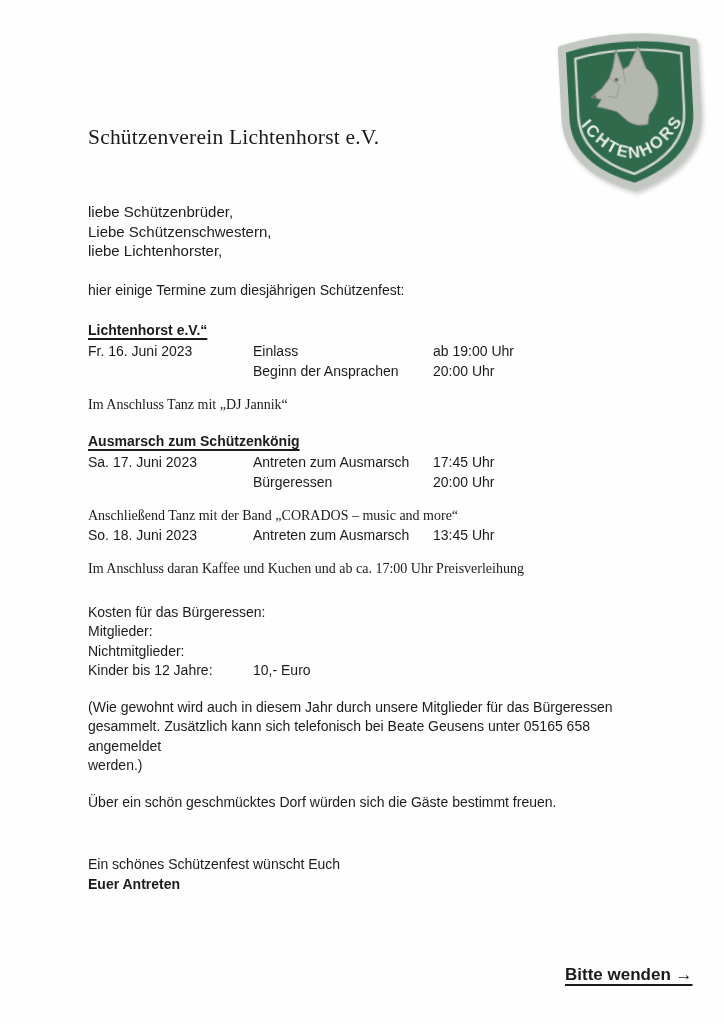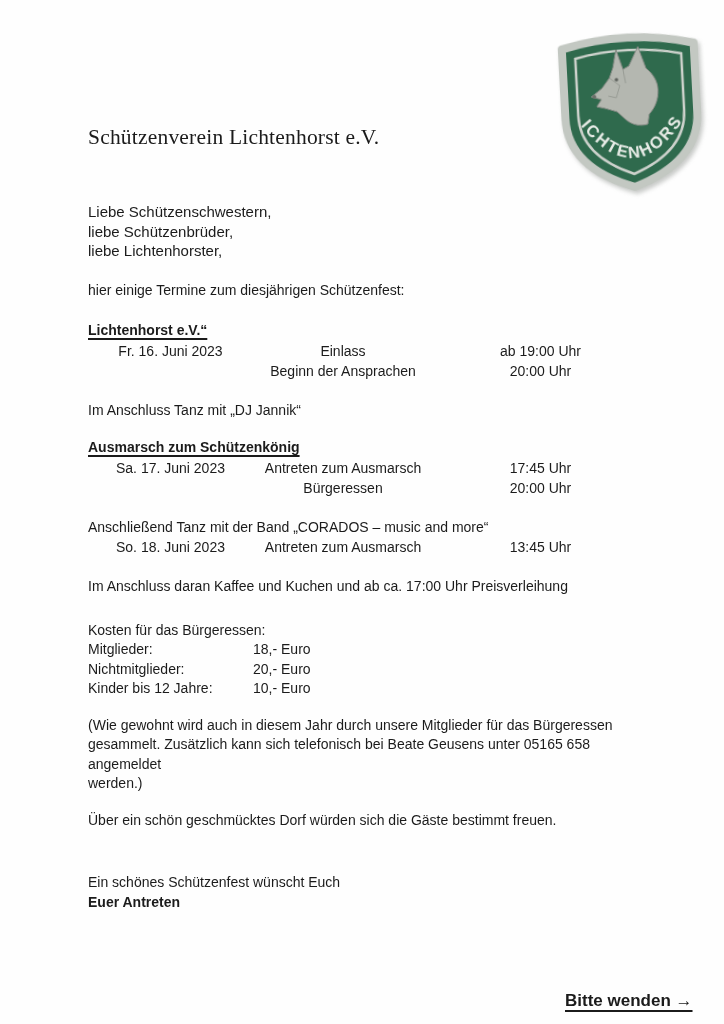--- a/index.html
+++ b/index.html
@@ -25,29 +25,29 @@
     position:absolute;left:88px;top:202px;width:560px;
     font-size:14px;line-height:19.5px;
   }
   .greeting{font-size:15px;line-height:19.5px;}
   .intro{margin-top:20px;}
   .ev-title{
     margin-top:15px;font-weight:700;line-height:22px;
     text-decoration:underline;text-decoration-thickness:1.5px;text-underline-offset:3px;
   }
   .event-first .ev-title{margin-top:19px;}
-  .srow{display:grid;grid-template-columns:165px 180px auto;line-height:20px;text-align:center;}
-  .note{margin-top:20px;}
+  .srow{display:grid;grid-template-columns:165px 180px auto;line-height:20px;}
+  .note{margin-top:14px;font-family:Liberation Serif, serif;}
   .costs-intro{margin-top:24px;}
   .crow{display:grid;grid-template-columns:165px auto;line-height:19.5px;}
   .para{margin-top:17px;}
   .closing{margin-top:43px;}
   .bold{font-weight:700;}
   .footer{
-    position:absolute;left:565px;top:991px;
+    position:absolute;left:565px;top:965px;
     font-size:17px;font-weight:700;
     text-decoration:underline;text-decoration-thickness:2px;text-underline-offset:4px;
   }
 </style>
 </head>
 <body>
 
 <div class="page">
 
   <div class="badge-wrap">
@@ -70,22 +70,22 @@
         <textPath href="#badgeTextArc" startOffset="50%" text-anchor="middle">LICHTENHORST</textPath>
       </text>
     </svg>
   </div>
 
   <h1 class="title">Schützenverein Lichtenhorst e.V.</h1>
 
   <div class="content">
 
     <div class="greeting">
+      <div>liebe Schützenbrüder,</div>
       <div>Liebe Schützenschwestern,</div>
-      <div>liebe Schützenbrüder,</div>
       <div>liebe Lichtenhorster,</div>
     </div>
 
     <div class="intro">hier einige Termine zum diesjährigen Schützenfest:</div>
 
     <section class="event event-first">
       <div class="ev-title">
         <div>Lichtenhorst e.V.“</div>
       </div>
       <div class="srow">
@@ -124,25 +124,23 @@
         <span>Antreten zum Ausmarsch</span>
         <span>13:45 Uhr</span>
       </div>
       <div class="note">Im Anschluss daran Kaffee und Kuchen und ab ca. 17:00 Uhr Preisverleihung</div>
     </section>
 
     <section>
       <div class="costs-intro">Kosten für das Bürgeressen:</div>
       <div class="crow">
         <span>Mitglieder:</span>
-        <span>18,- Euro</span>
       </div>
       <div class="crow">
         <span>Nichtmitglieder:</span>
-        <span>20,- Euro</span>
       </div>
       <div class="crow">
         <span>Kinder bis 12 Jahre:</span>
         <span>10,- Euro</span>
       </div>
     </section>
 
     <div class="para">
       <div>(Wie gewohnt wird auch in diesem Jahr durch unsere Mitglieder für das Bürgeressen</div>
       <div>gesammelt. Zusätzlich kann sich telefonisch bei Beate Geusens unter 05165 658 angemeldet</div>

